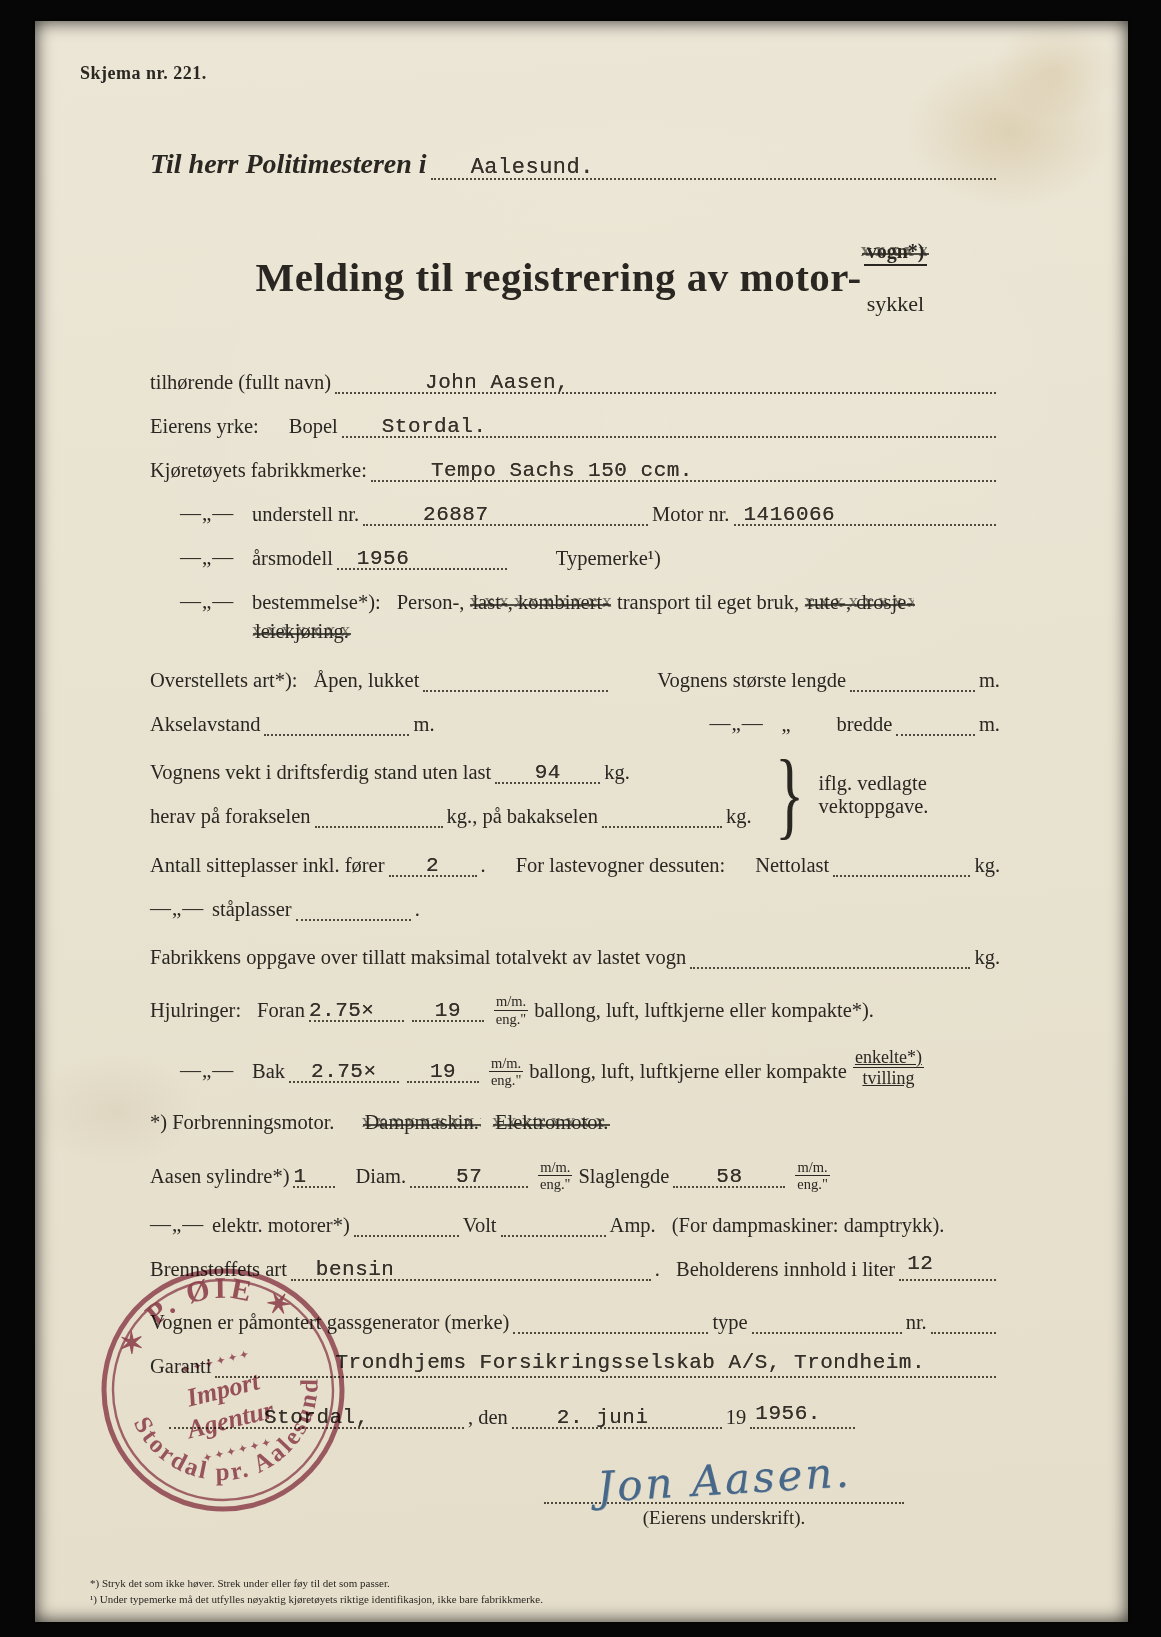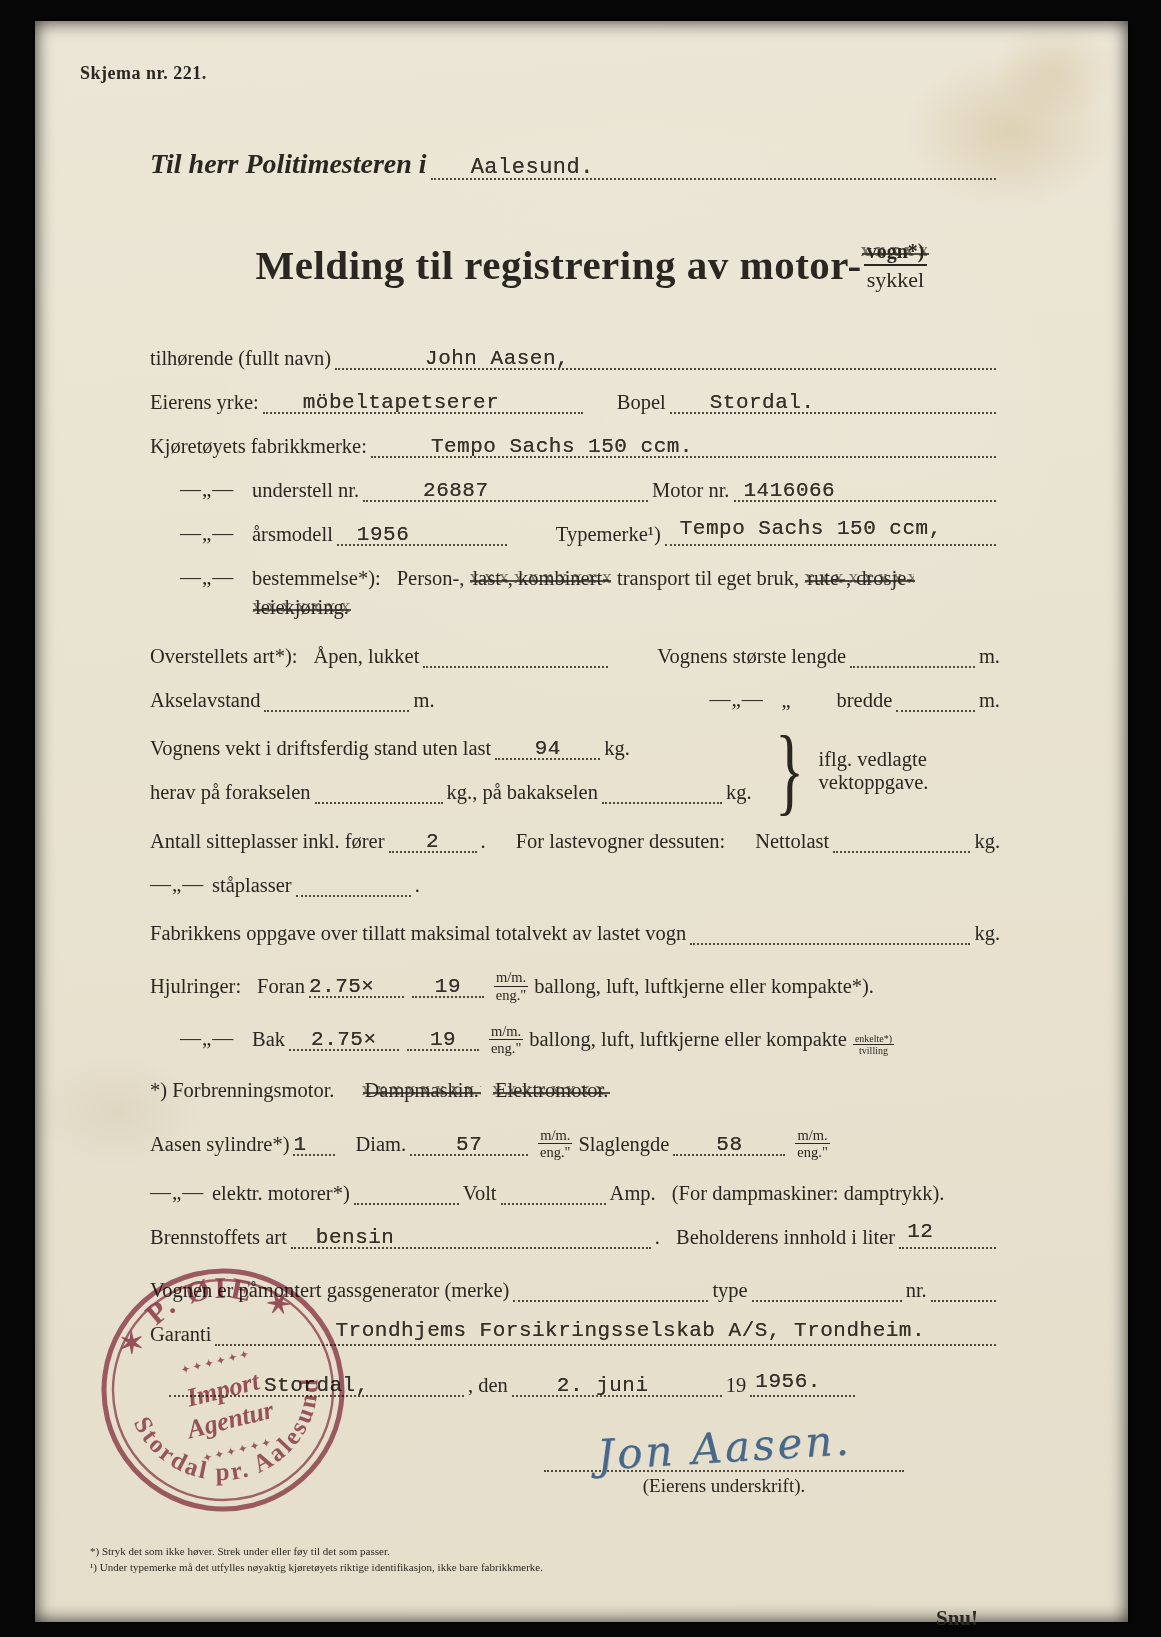--- a/index.html
+++ b/index.html
@@ -57,25 +57,25 @@
     color:rgba(45,42,36,.62); font-size:.95em; pointer-events:none;
   }
   
   .skjema{font-size:18px; font-weight:bold; margin:0 0 64px 45px; letter-spacing:.5px;}
   .addressee{display:flex; align-items:flex-end; margin:0 128px 58px 115px;}
   .addressee .lead{font-size:28px; font-weight:bold; font-style:italic; white-space:nowrap;}
   .title-wrap{display:flex; justify-content:center; align-items:center; margin:0 60px 52px 80px;}
   .title-main{font-size:41px; font-weight:bold; letter-spacing:.5px; white-space:nowrap;}
   .title-frac{display:inline-flex; flex-direction:column; align-items:center; margin-left:2px; transform:translateY(2px);}
   .title-frac .num{font-size:20px; font-weight:bold; border-bottom:2.5px solid var(--ink); padding:0 3px 1px;}
-  .title-frac .den{font-size:22px; padding-top:1px;}
+  .title-frac .den{font-size:22px; padding-top:1px;margin-top:24px;}
   
   .frac{display:inline-flex; flex-direction:column; align-items:center; font-size:14.5px; line-height:1.12; margin:0 6px; transform:translateY(5px);}
   .frac .ft{border-bottom:1.6px solid var(--ink); padding:0 2px;}
-  .frac2{font-size:10px;}
+  .frac2{font-size:18px;text-decoration:underline;}
   
   .weight-block{display:flex; align-items:center; margin-bottom:14px;}
   .weight-left{width:620px;}
   .brace{font-size:98px; font-weight:400; line-height:.85; transform:scaleX(.62); color:var(--ink); margin:0 2px 0 14px;}
   .weight-note{font-size:20.5px; padding-left:4px;}
   
   .stamp{
     position:absolute; left:62px; top:1243px; width:252px; height:252px;
     transform:rotate(-14deg); mix-blend-mode:multiply; opacity:.93;
   }
@@ -124,23 +124,20 @@
 
     <div class="row">
       <span class="lbl">tilhørende (fullt navn)</span>
       <span class="field grow">
         <span class="typed pl90">John Aasen,</span>
       </span>
     </div>
 
     <div class="row">
       <span class="lbl">Eierens yrke:</span>
-      <span class="field" style="width:320px">
-        <span class="typed pl40">möbeltapetserer</span>
-      </span>
       <span class="gap30"></span>
       <span class="lbl">Bopel</span>
       <span class="field grow">
         <span class="typed pl40">Stordal.</span>
       </span>
     </div>
 
     <div class="row">
       <span class="lbl">Kjøretøyets fabrikkmerke:</span>
       <span class="field grow">
@@ -161,23 +158,20 @@
     </div>
 
     <div class="row">
       <span class="ditto">—„—</span>
       <span class="lbl">årsmodell</span>
       <span class="field" style="width:170px">
         <span class="typed" style="padding-left:20px">1956</span>
       </span>
       <span class="gap45"></span>
       <span class="lbl">Typemerke¹)</span>
-      <span class="field grow">
-        <span class="typed" style="padding-left:15px; transform:translateY(-6px)">Tempo Sachs 150 ccm,</span>
-      </span>
     </div>
 
     <div class="row" style="margin-bottom:2px">
       <span class="ditto">—„—</span>
       <span class="lbl">bestemmelse*):</span>
       <span class="gap16"></span>
       <span class="lbl">Person-,</span>
       <span class="gap8"></span>
       <span class="lbl struck">last-, kombinert-</span>
       <span class="gap8"></span>

